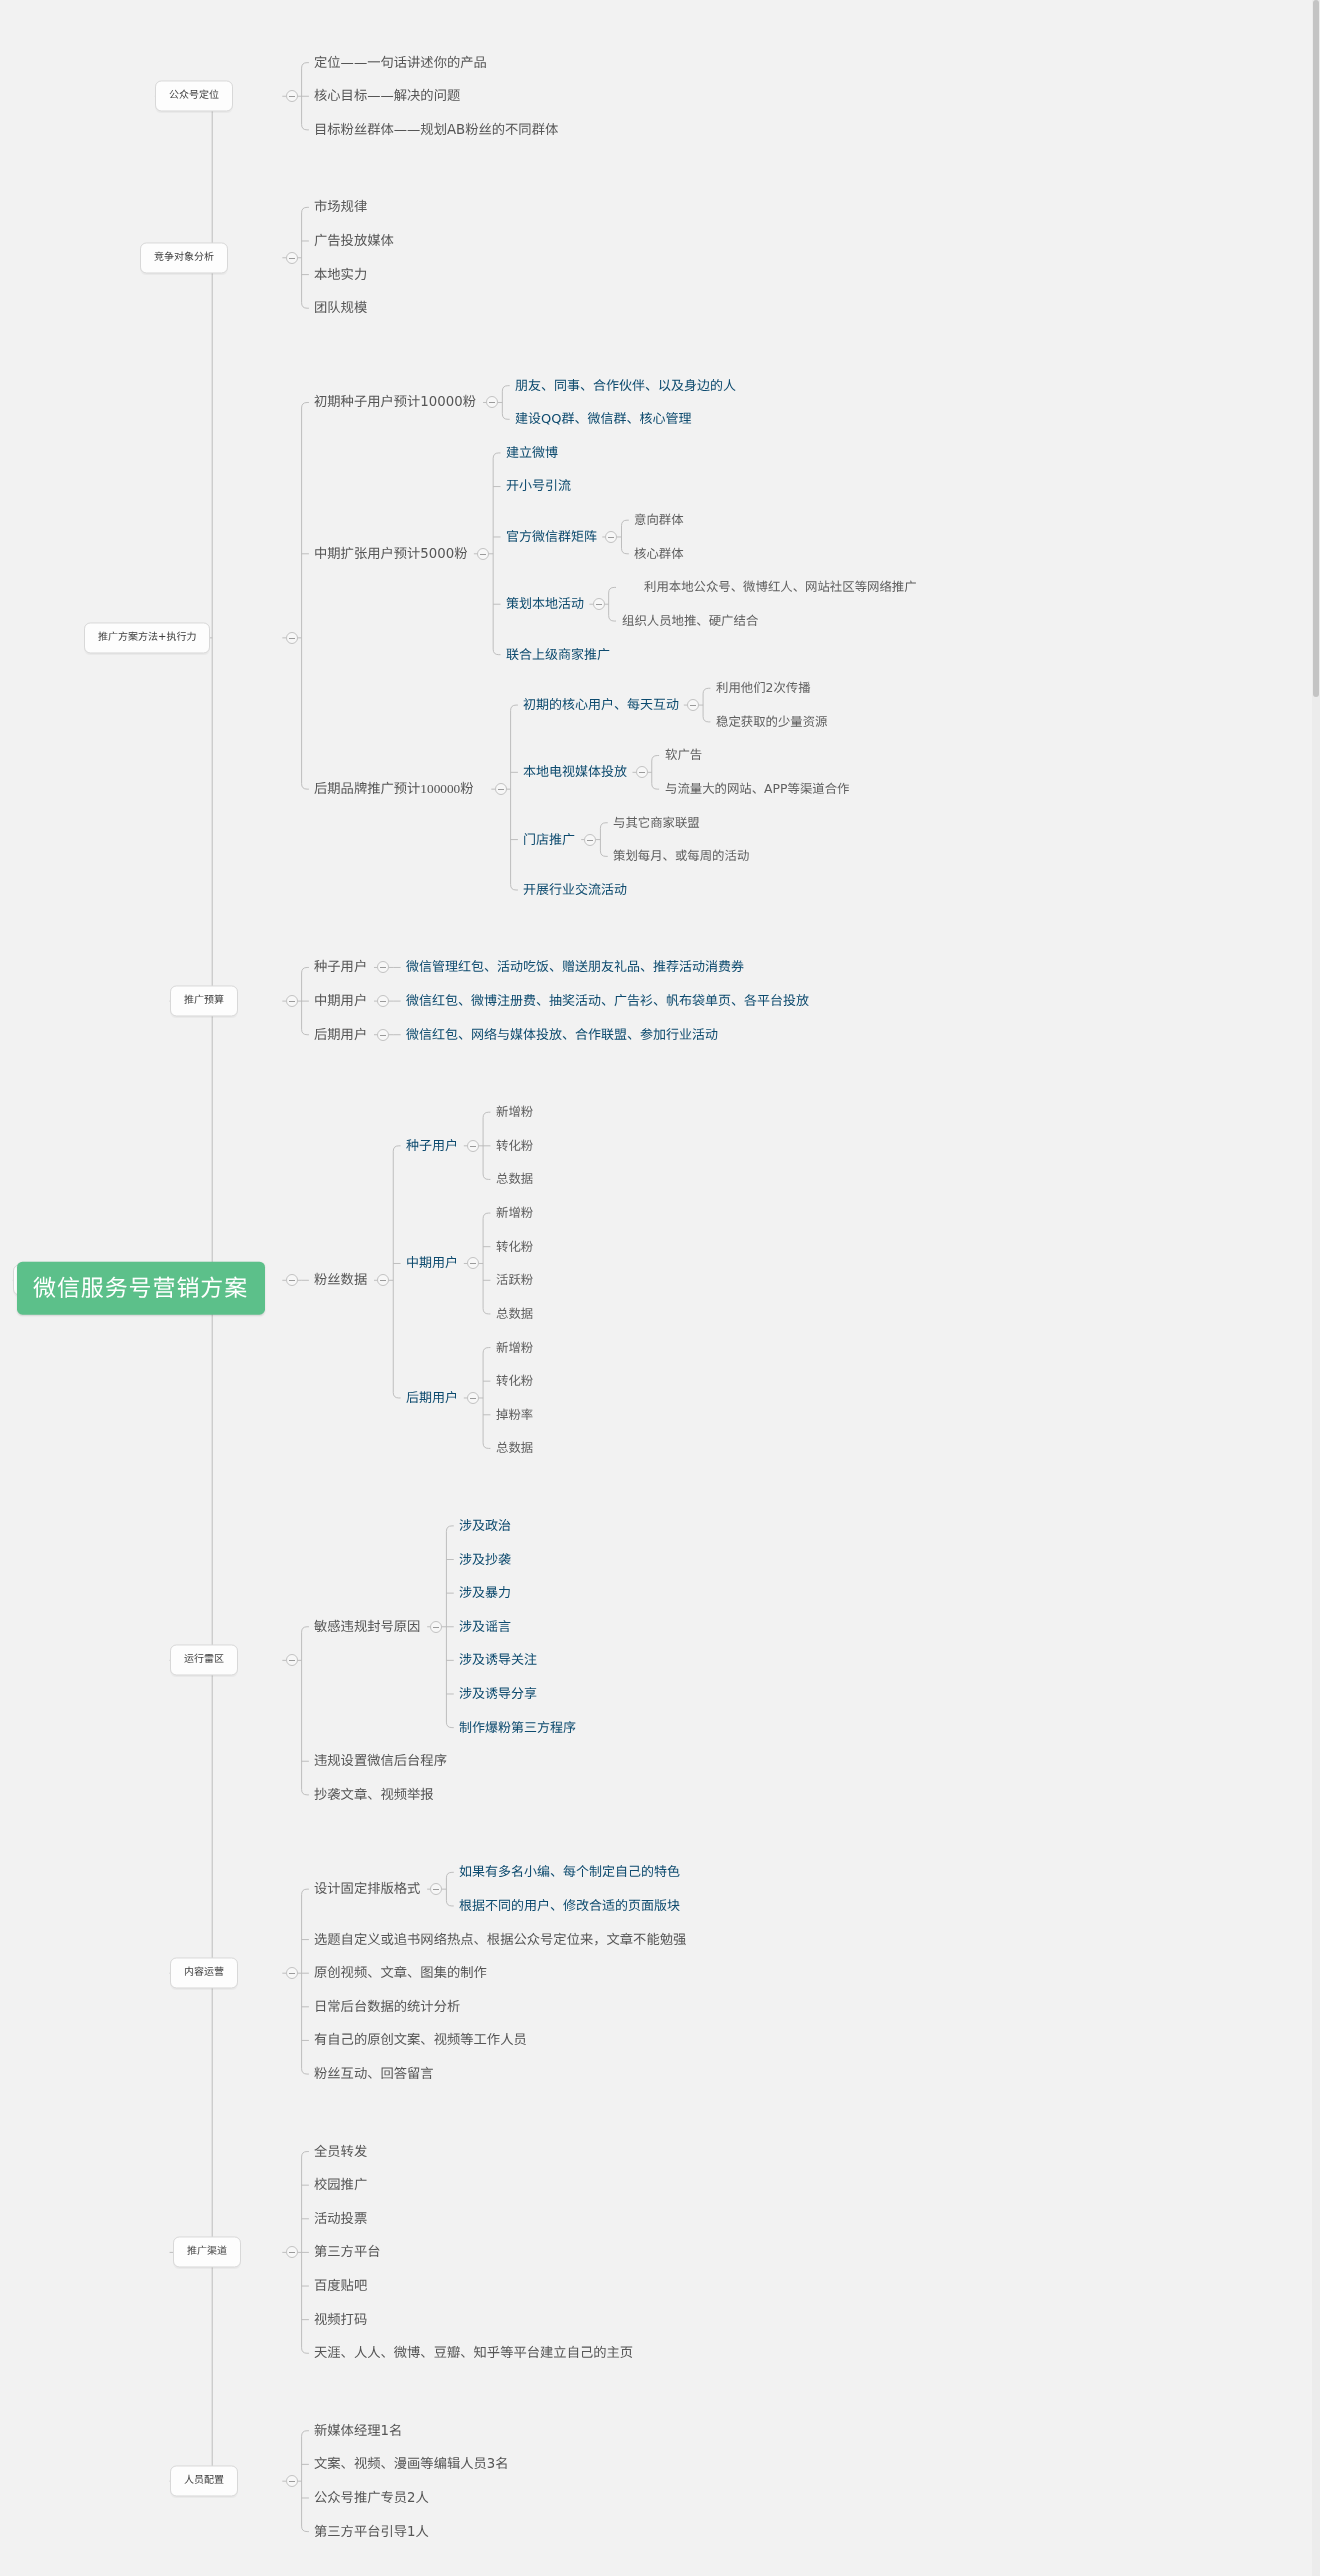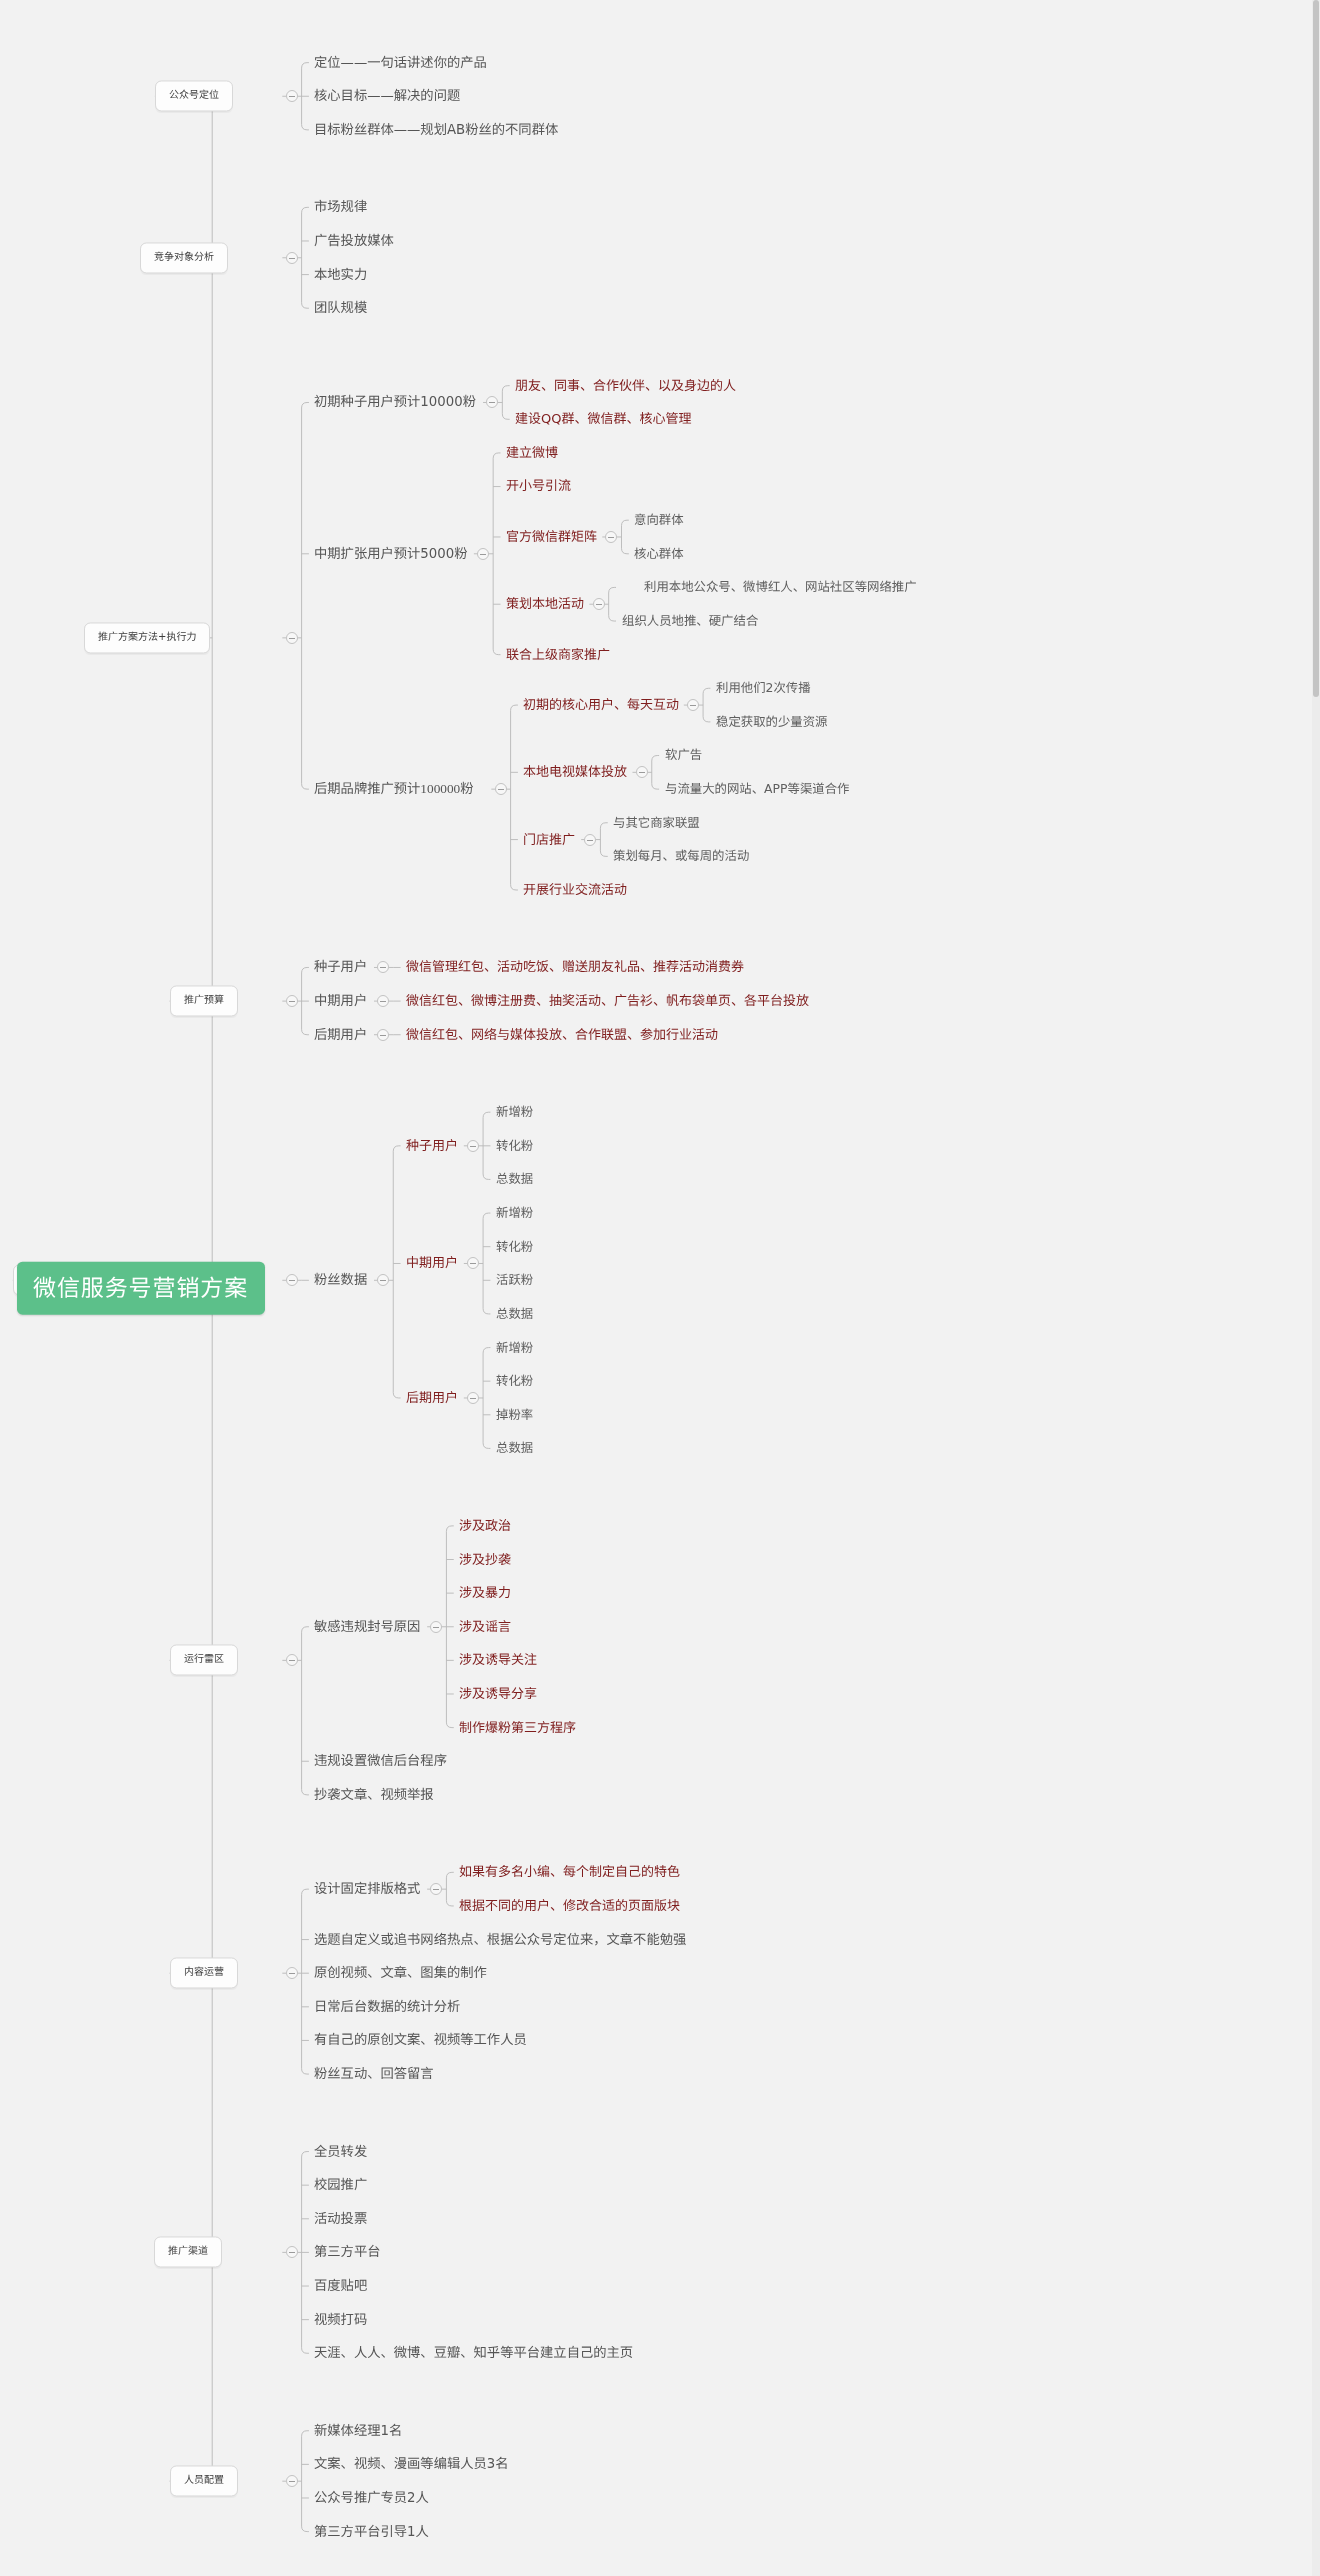--- a/index.html
+++ b/index.html
@@ -36,21 +36,21 @@
   .boxed{
     background:#fdfdfd;
     border:0.9px solid #d8d8d8;
     border-radius:6.4px;
     padding:8.3px 13px;
     font-size:10px;
     color:#3d3d3d;
     box-shadow:0 0.9px 0.9px rgba(0,0,0,.04);
   }
   .plain{font-size:13.3px;color:#555;}
-  .plain.lvl3{font-size:13px;color:#7f1d1d;}
+  .plain.lvl3{font-size:13px;color:#0c4a6e;}
   .plain.lvl4{font-size:12.4px;color:#5f5f5f;}
   
   .toggle{
     position:absolute;
     width:12px;height:12px;
     border:0.9px solid #c2c2c2;
     border-radius:50%;
     background:#f7f7f7;
     transform:translate(-50%,-50%);
     box-sizing:border-box;
@@ -319,21 +319,21 @@
     <div class="node plain" style="left: 314px; top: 1795px;">抄袭文章、视频举报</div>
     <div class="node boxed" style="left: 170px; top: 1973px;">内容运营</div>
     <div class="node plain" style="left: 314px; top: 1889px;">设计固定排版格式</div>
     <div class="node plain lvl3" style="left: 459px; top: 1872px;">如果有多名小编、每个制定自己的特色</div>
     <div class="node plain lvl3" style="left: 459px; top: 1906px;">根据不同的用户、修改合适的页面版块</div>
     <div class="node plain" style="left: 314px; top: 1940px;">选题自定义或追书网络热点、根据公众号定位来，文章不能勉强</div>
     <div class="node plain" style="left: 314px; top: 1973px;">原创视频、文章、图集的制作</div>
     <div class="node plain" style="left: 314px; top: 2007px;">日常后台数据的统计分析</div>
     <div class="node plain" style="left: 314px; top: 2040px;">有自己的原创文案、视频等工作人员</div>
     <div class="node plain" style="left: 314px; top: 2074px;">粉丝互动、回答留言</div>
-    <div class="node boxed" style="left: 154px; top: 2252px;">推广渠道</div>
+    <div class="node boxed" style="left: 173px; top: 2252px;">推广渠道</div>
     <div class="node plain" style="left: 314px; top: 2152px;">全员转发</div>
     <div class="node plain" style="left: 314px; top: 2185px;">校园推广</div>
     <div class="node plain" style="left: 314px; top: 2219px;">活动投票</div>
     <div class="node plain" style="left: 314px; top: 2252px;">第三方平台</div>
     <div class="node plain" style="left: 314px; top: 2286px;">百度贴吧</div>
     <div class="node plain" style="left: 314px; top: 2320px;">视频打码</div>
     <div class="node plain" style="left: 314px; top: 2353px;">天涯、人人、微博、豆瓣、知乎等平台建立自己的主页</div>
     <div class="node boxed" style="left: 170px; top: 2481px;">人员配置</div>
     <div class="node plain" style="left: 314px; top: 2431px;">新媒体经理1名</div>
     <div class="node plain" style="left: 314px; top: 2464px;">文案、视频、漫画等编辑人员3名</div>

